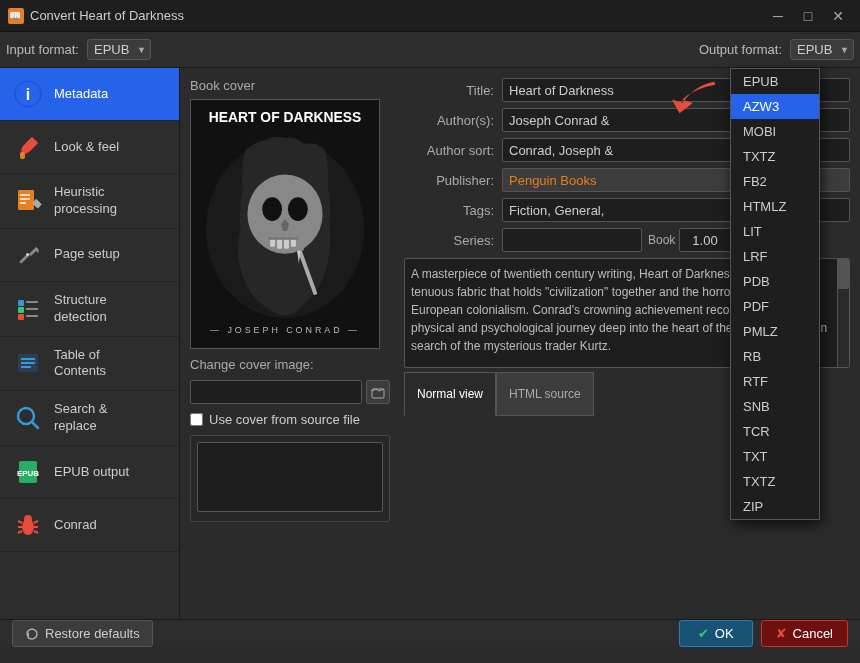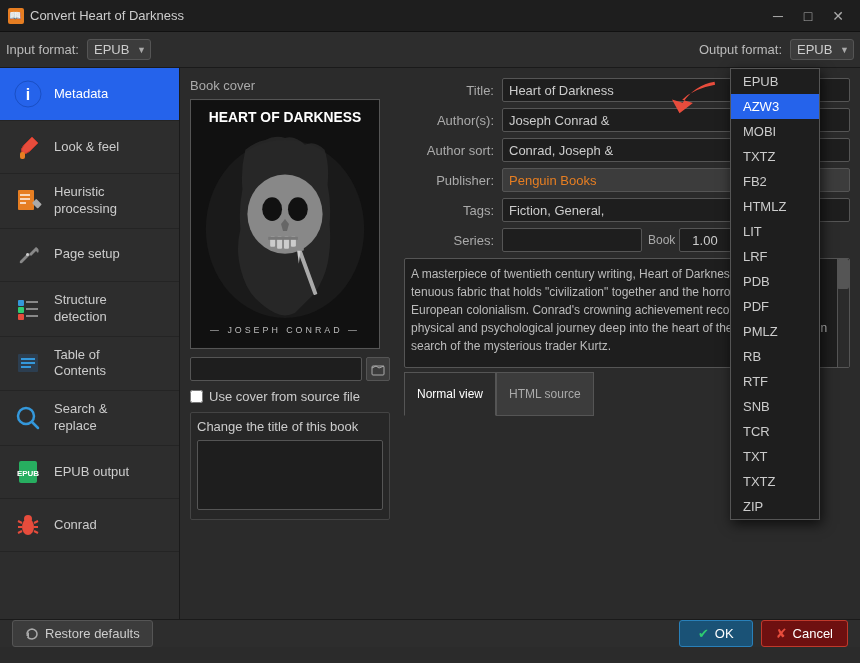--- a/index.html
+++ b/index.html
@@ -573,37 +573,37 @@
               <rect x="78" y="138" width="30" height="3" fill="#777"></rect>
 
               <rect x="107" y="150" width="4" height="50" rx="1" fill="#aaa" transform="rotate(-20 107 150)"></rect>
               <path d="M107 150 L111 150 L109 165Z" fill="#ccc"></path>
               <rect x="104" y="148" width="10" height="4" rx="1" fill="#888"></rect>
 
               <text x="95" y="235" text-anchor="middle" fill="#bbb" font-size="9" font-family="Arial" letter-spacing="3">— JOSEPH CONRAD —</text>
             </svg>
           </div>
 
+          <div class="cover-input-label" style="margin-top:8px;">Change cover image:</div>
           <div class="cover-input-row">
             <input type="text" class="cover-input" value="" style="">
             <button class="cover-browse-btn">
               <svg width="14" height="14" viewBox="0 0 14 14">
                 <rect x="1" y="4" width="12" height="9" rx="1" fill="none" stroke="#aaa" stroke-width="1"></rect>
                 <path d="M1 6 L5 4 L8 6 L13 4" fill="none" stroke="#aaa" stroke-width="1"></path>
               </svg>
             </button>
           </div>
 
           <div class="checkbox-row">
             <input type="checkbox" id="use-cover" style="">
             <label for="use-cover" class="checkbox-label">Use cover from source file</label>
           </div>
 
           <div class="change-title-section">
-            <div class="change-title-label">Change the title of this book</div>
             <textarea class="change-title-area" style=""></textarea>
           </div>
 
         </div>
 
         <div class="fields-section">
 
           <div class="field-row">
             <span class="field-label">Title:</span>
             <input type="text" class="field-input" value="Heart of Darkness" style="">

